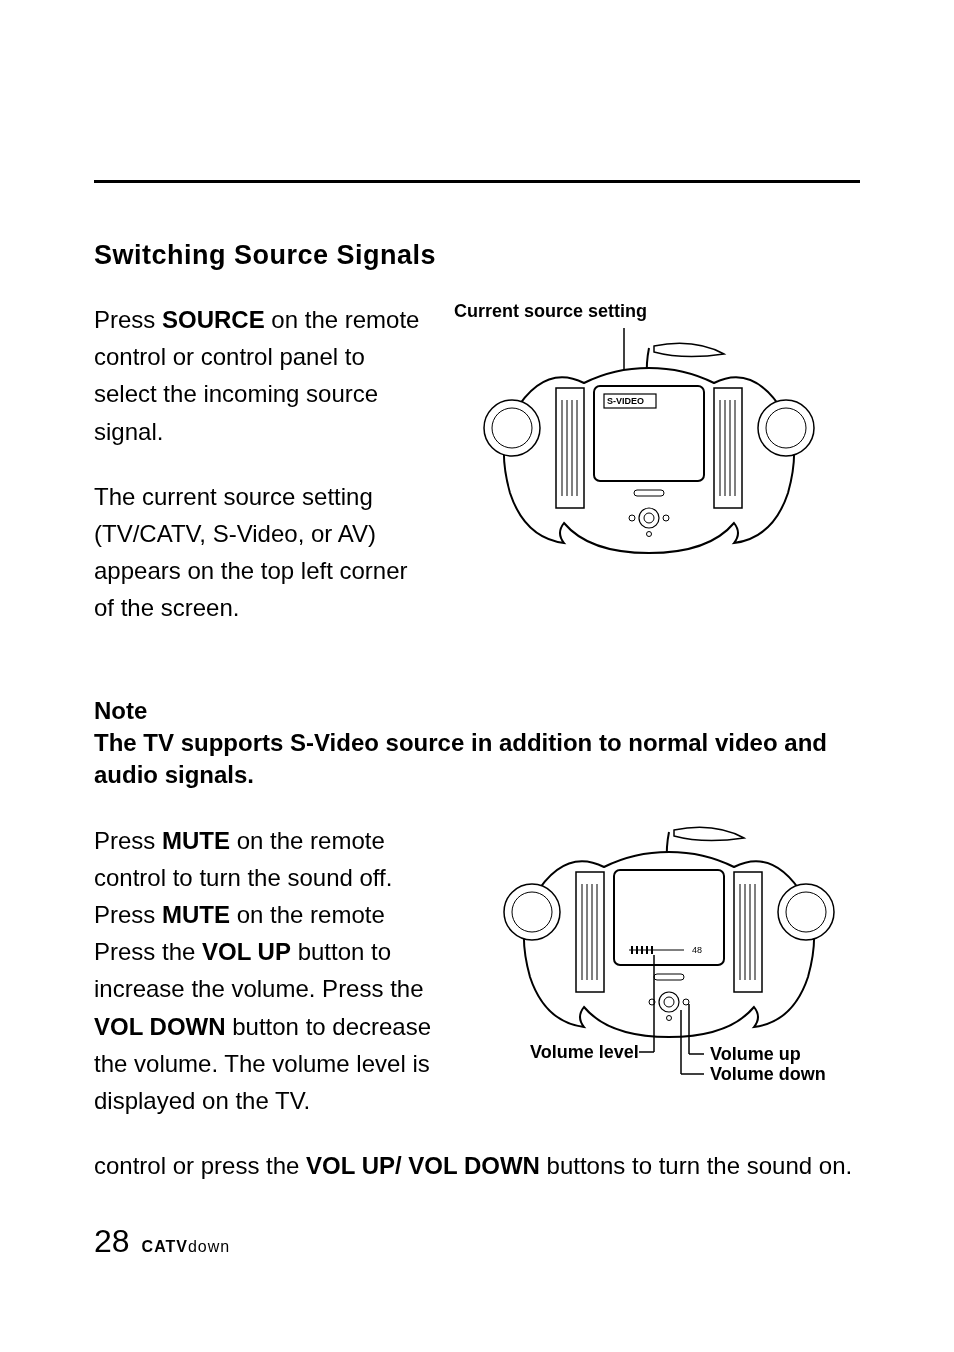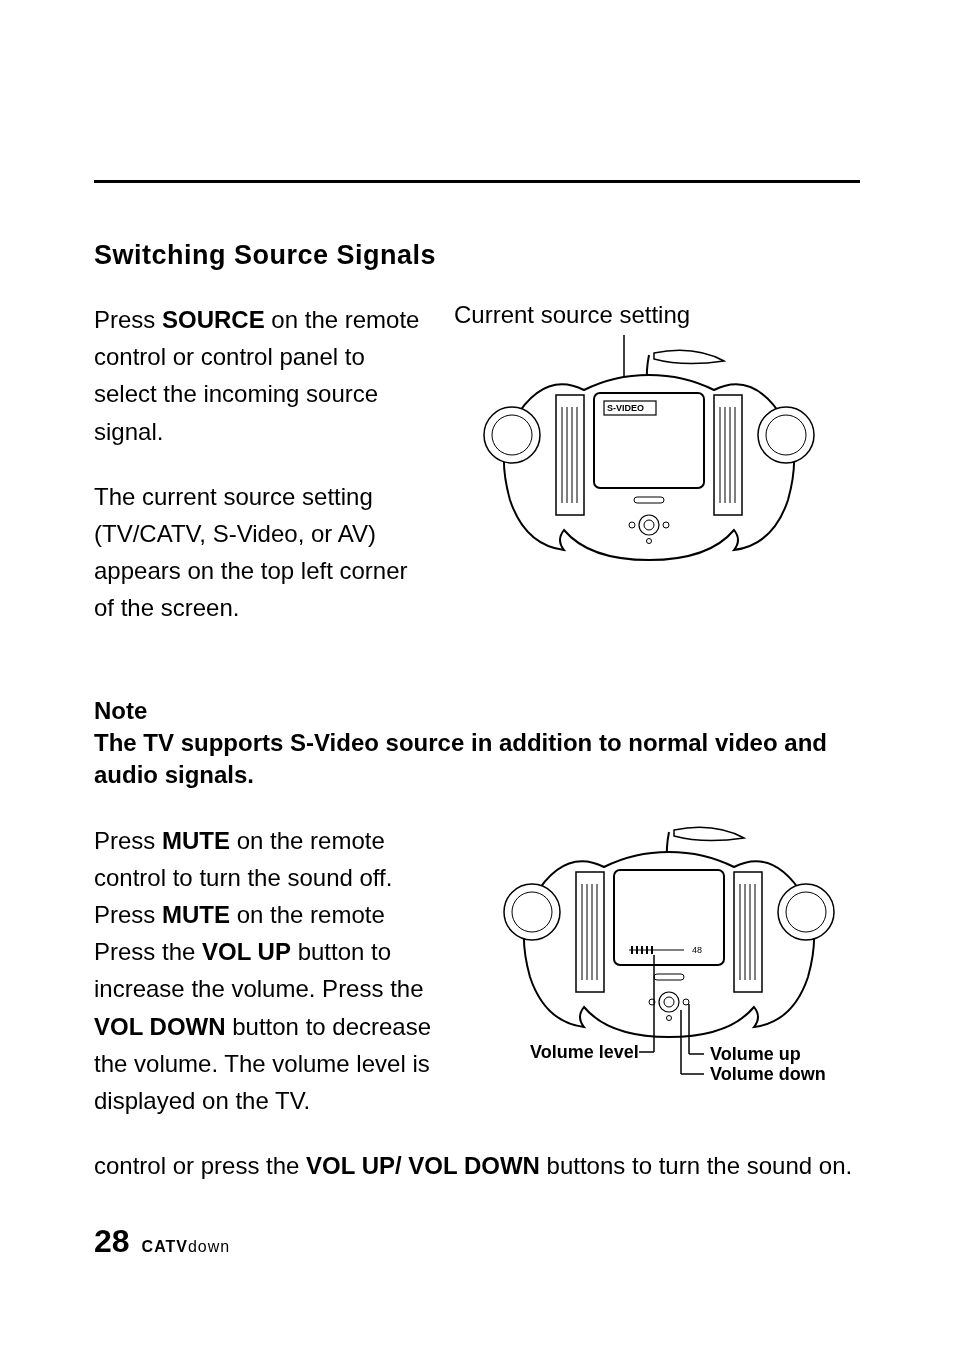--- a/index.html
+++ b/index.html
@@ -53,36 +53,36 @@
   }
   .row {
     display: flex;
     gap: 20px;
     align-items: flex-start;
   }
   .text-col { flex: 0 0 340px; }
   .text-col-wide { flex: 0 0 360px; }
   .fig { position: relative; flex: 1; }
   .callout {
-    font-size: 24px;
-    font-weight: 400;
+    font-size: 18px;
+    font-weight: 700;
   }
   .device-svg { display: block; }
 
   .footer {
     position: absolute;
     left: 94px;
     bottom: 92px;
     display: flex;
     align-items: baseline;
     gap: 12px;
   }
   .page-num {
     font-size: 32px;
-    font-weight: 700;
+    font-weight: 400;
   }
   .brand {
     font-size: 16px;
     font-weight: 700;
     letter-spacing: 1px;
   }
   .brand-thin { font-weight: 400; }
 </style>
 </head>
 <body>

